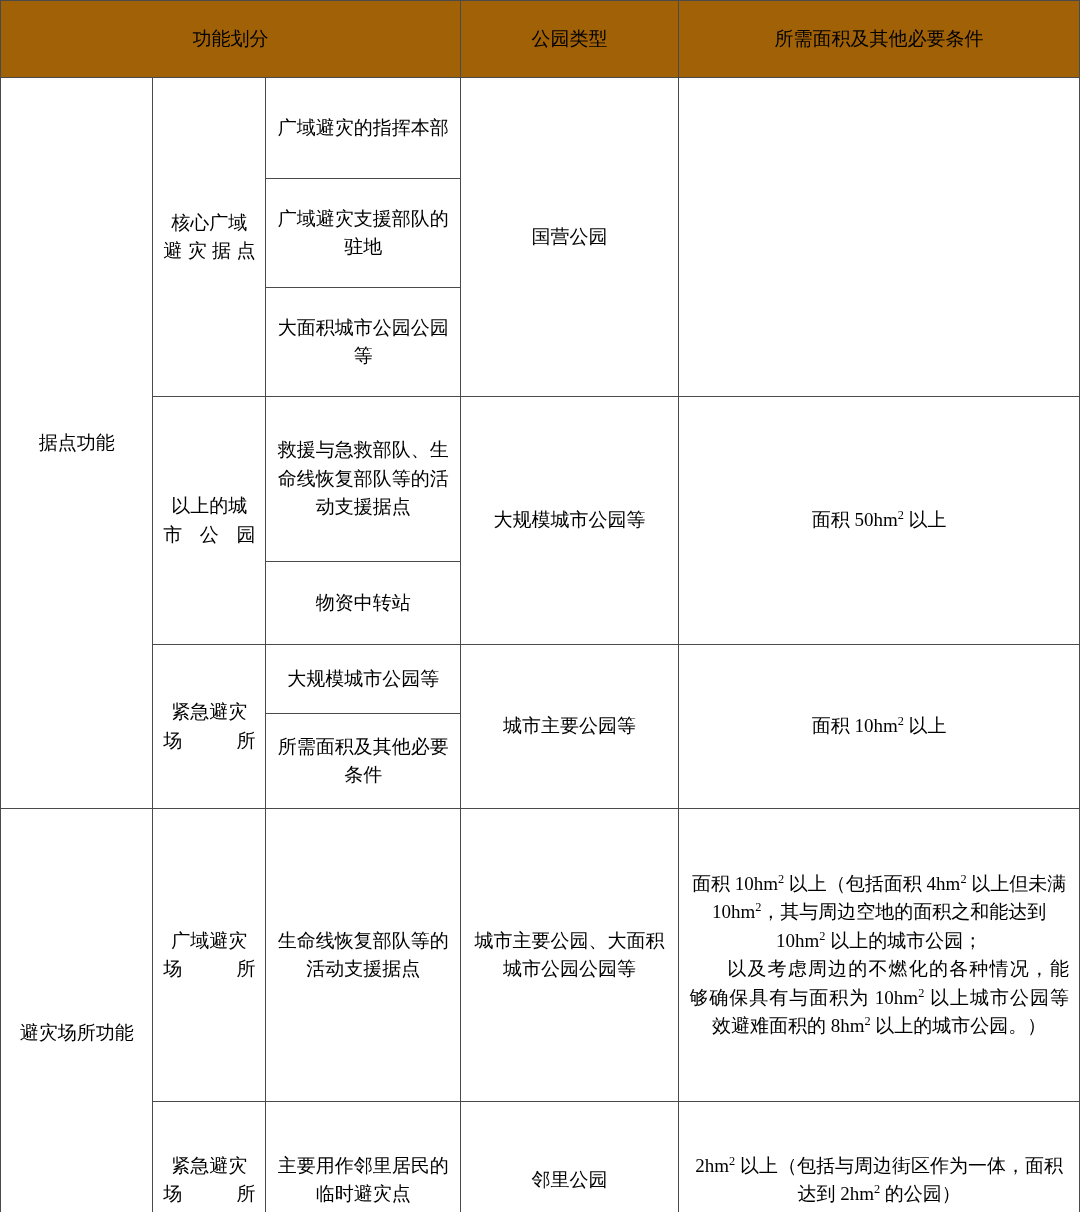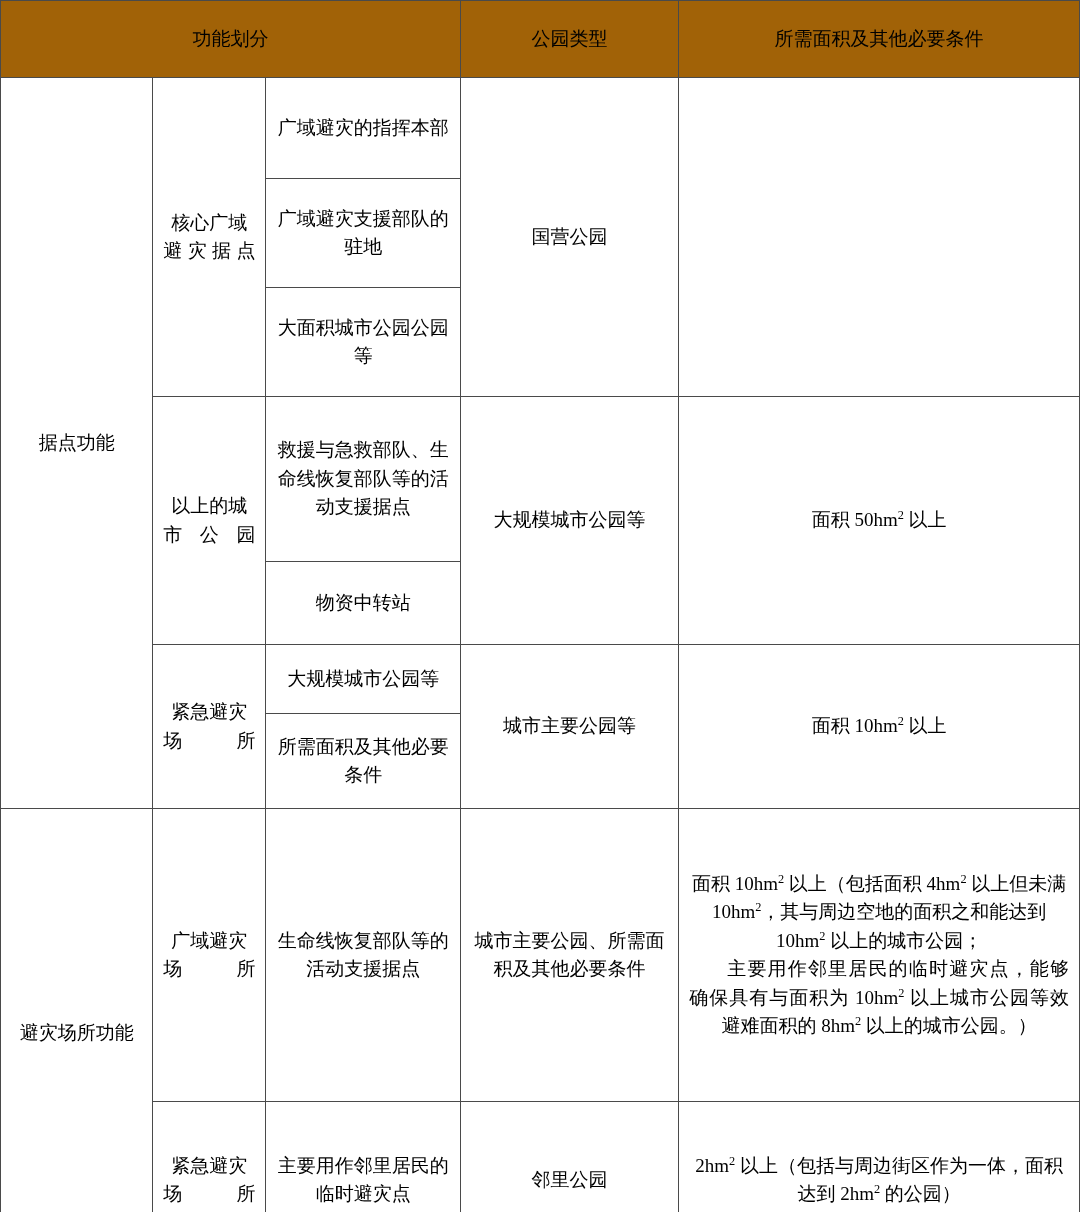--- a/index.html
+++ b/index.html
@@ -118,24 +118,24 @@
       </td>
     </tr>
     <tr>
       <td class="para" style="height:78px">所需面积及其他必要条件</td>
     </tr>
 
     <tr>
       <td rowspan="2">避灾场所功能</td>
       <td class="just">广域避灾场所</td>
       <td class="para" style="height:276px">生命线恢复部队等的活动支援据点</td>
-      <td class="para">城市主要公园、所需面积及其他必要条件</td>
+      <td class="para">城市主要公园、大面积城市公园公园等</td>
       <td class="para">
         <span><span>面积 10hm</span><sup>2</sup><span> 以上（包括面积 4hm</span><sup>2</sup><span> 以上但未满 10hm</span><sup>2</sup><span>，其与周边空地的面积之和能达到 10hm</span><sup>2</sup><span> 以上的城市公园；</span></span>
-        <span class="indent"><span>主要用作邻里居民的临时避灾点，能够确保具有与面积为 10hm</span><sup>2</sup><span> 以上城市公园等效避难面积的 8hm</span><sup>2</sup><span> 以上的城市公园。）</span></span>
+        <span class="indent"><span>以及考虑周边的不燃化的各种情况，能够确保具有与面积为 10hm</span><sup>2</sup><span> 以上城市公园等效避难面积的 8hm</span><sup>2</sup><span> 以上的城市公园。）</span></span>
       </td>
     </tr>
 
     <tr>
       <td class="just">紧急避灾场所</td>
       <td class="para" style="height:140px">主要用作邻里居民的临时避灾点</td>
       <td>邻里公园</td>
       <td class="para"><span>2hm</span><sup>2</sup><span> 以上（包括与周边街区作为一体，面积达到 2hm</span><sup>2</sup><span> 的公园）</span></td>
     </tr>
 

